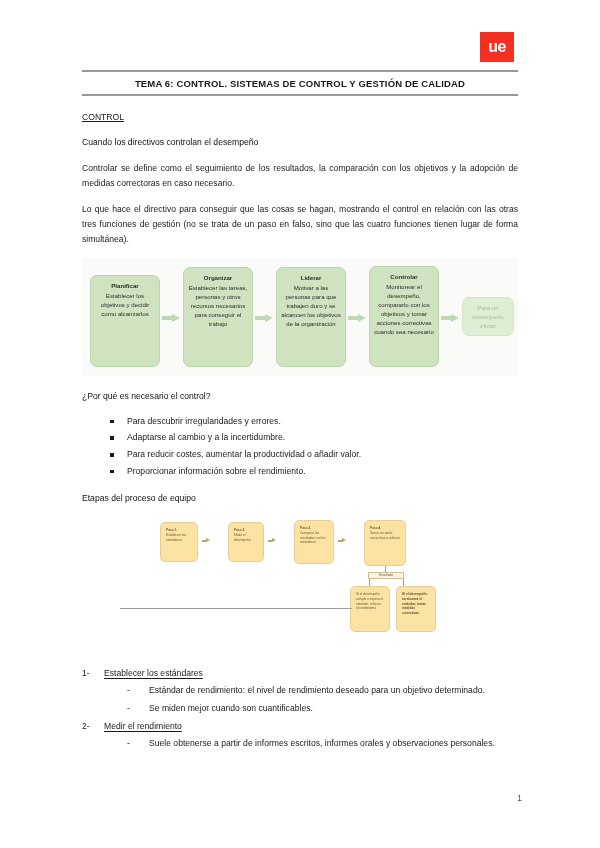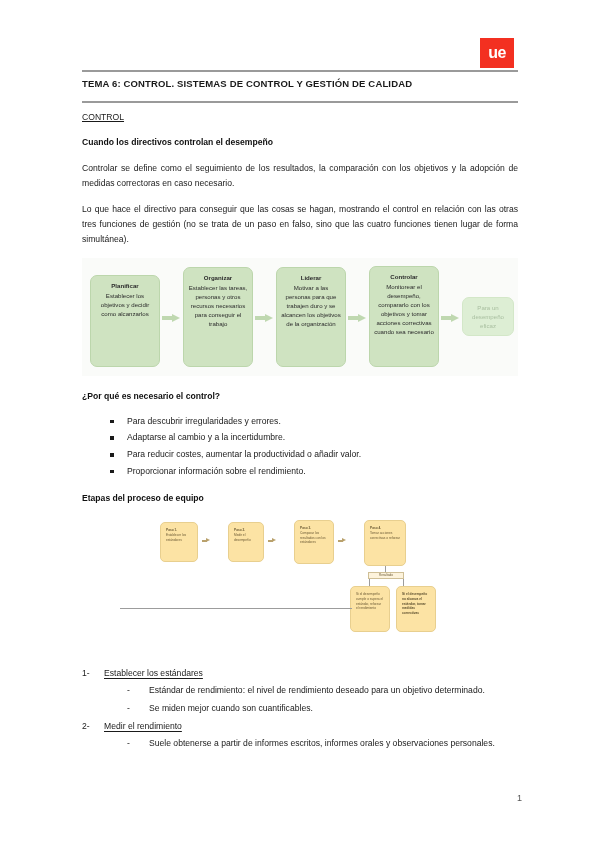--- a/index.html
+++ b/index.html
@@ -13,21 +13,21 @@
   .page {
     position: relative;
     width: 600px;
     height: 848px;
     background: #ffffff;
     overflow: hidden;
     box-sizing: border-box;
   }
   .logo {
     position: absolute;
-    top: 38px;
+    top: 32px;
     left: 480px;
     width: 34px;
     height: 30px;
     background: #f33021;
     display: flex;
     align-items: center;
     justify-content: center;
   }
   .logo-text {
     color: #ffffff;
@@ -42,45 +42,45 @@
     left: 82px;
     width: 436px;
   }
   .rule {
     height: 2px;
     background: #9a9a9a;
     width: 100%;
   }
   .rule.thin { height: 1.5px; }
   .doc-title {
-    text-align: left;
+    text-align: center;
     font-size: 9.5px;
     font-weight: bold;
     color: #1a1a1a;
     letter-spacing: 0.15px;
-    padding: 6px 0 12px 0;
+    padding: 6px 0 5px 0;
     line-height: 1.2;
   }
   .content {
     position: absolute;
     top: 110px;
     left: 82px;
     width: 436px;
   }
   .p {
     font-size: 8.6px;
     color: #1a1a1a;
     line-height: 1.75;
     text-align: justify;
     margin: 0 0 11px 0;
   }
   .p.plain { text-align: left; text-decoration: underline; }
   .h-sub {
     font-size: 8.6px;
-    font-weight: bold;
+    font-weight: normal;
     color: #111;
     margin: 0 0 11px 0;
     line-height: 1.6;
   }
   .h-sub.tight { margin-bottom: 9px; }
 
   
   .green-flow {
     position: relative;
     width: 436px;

